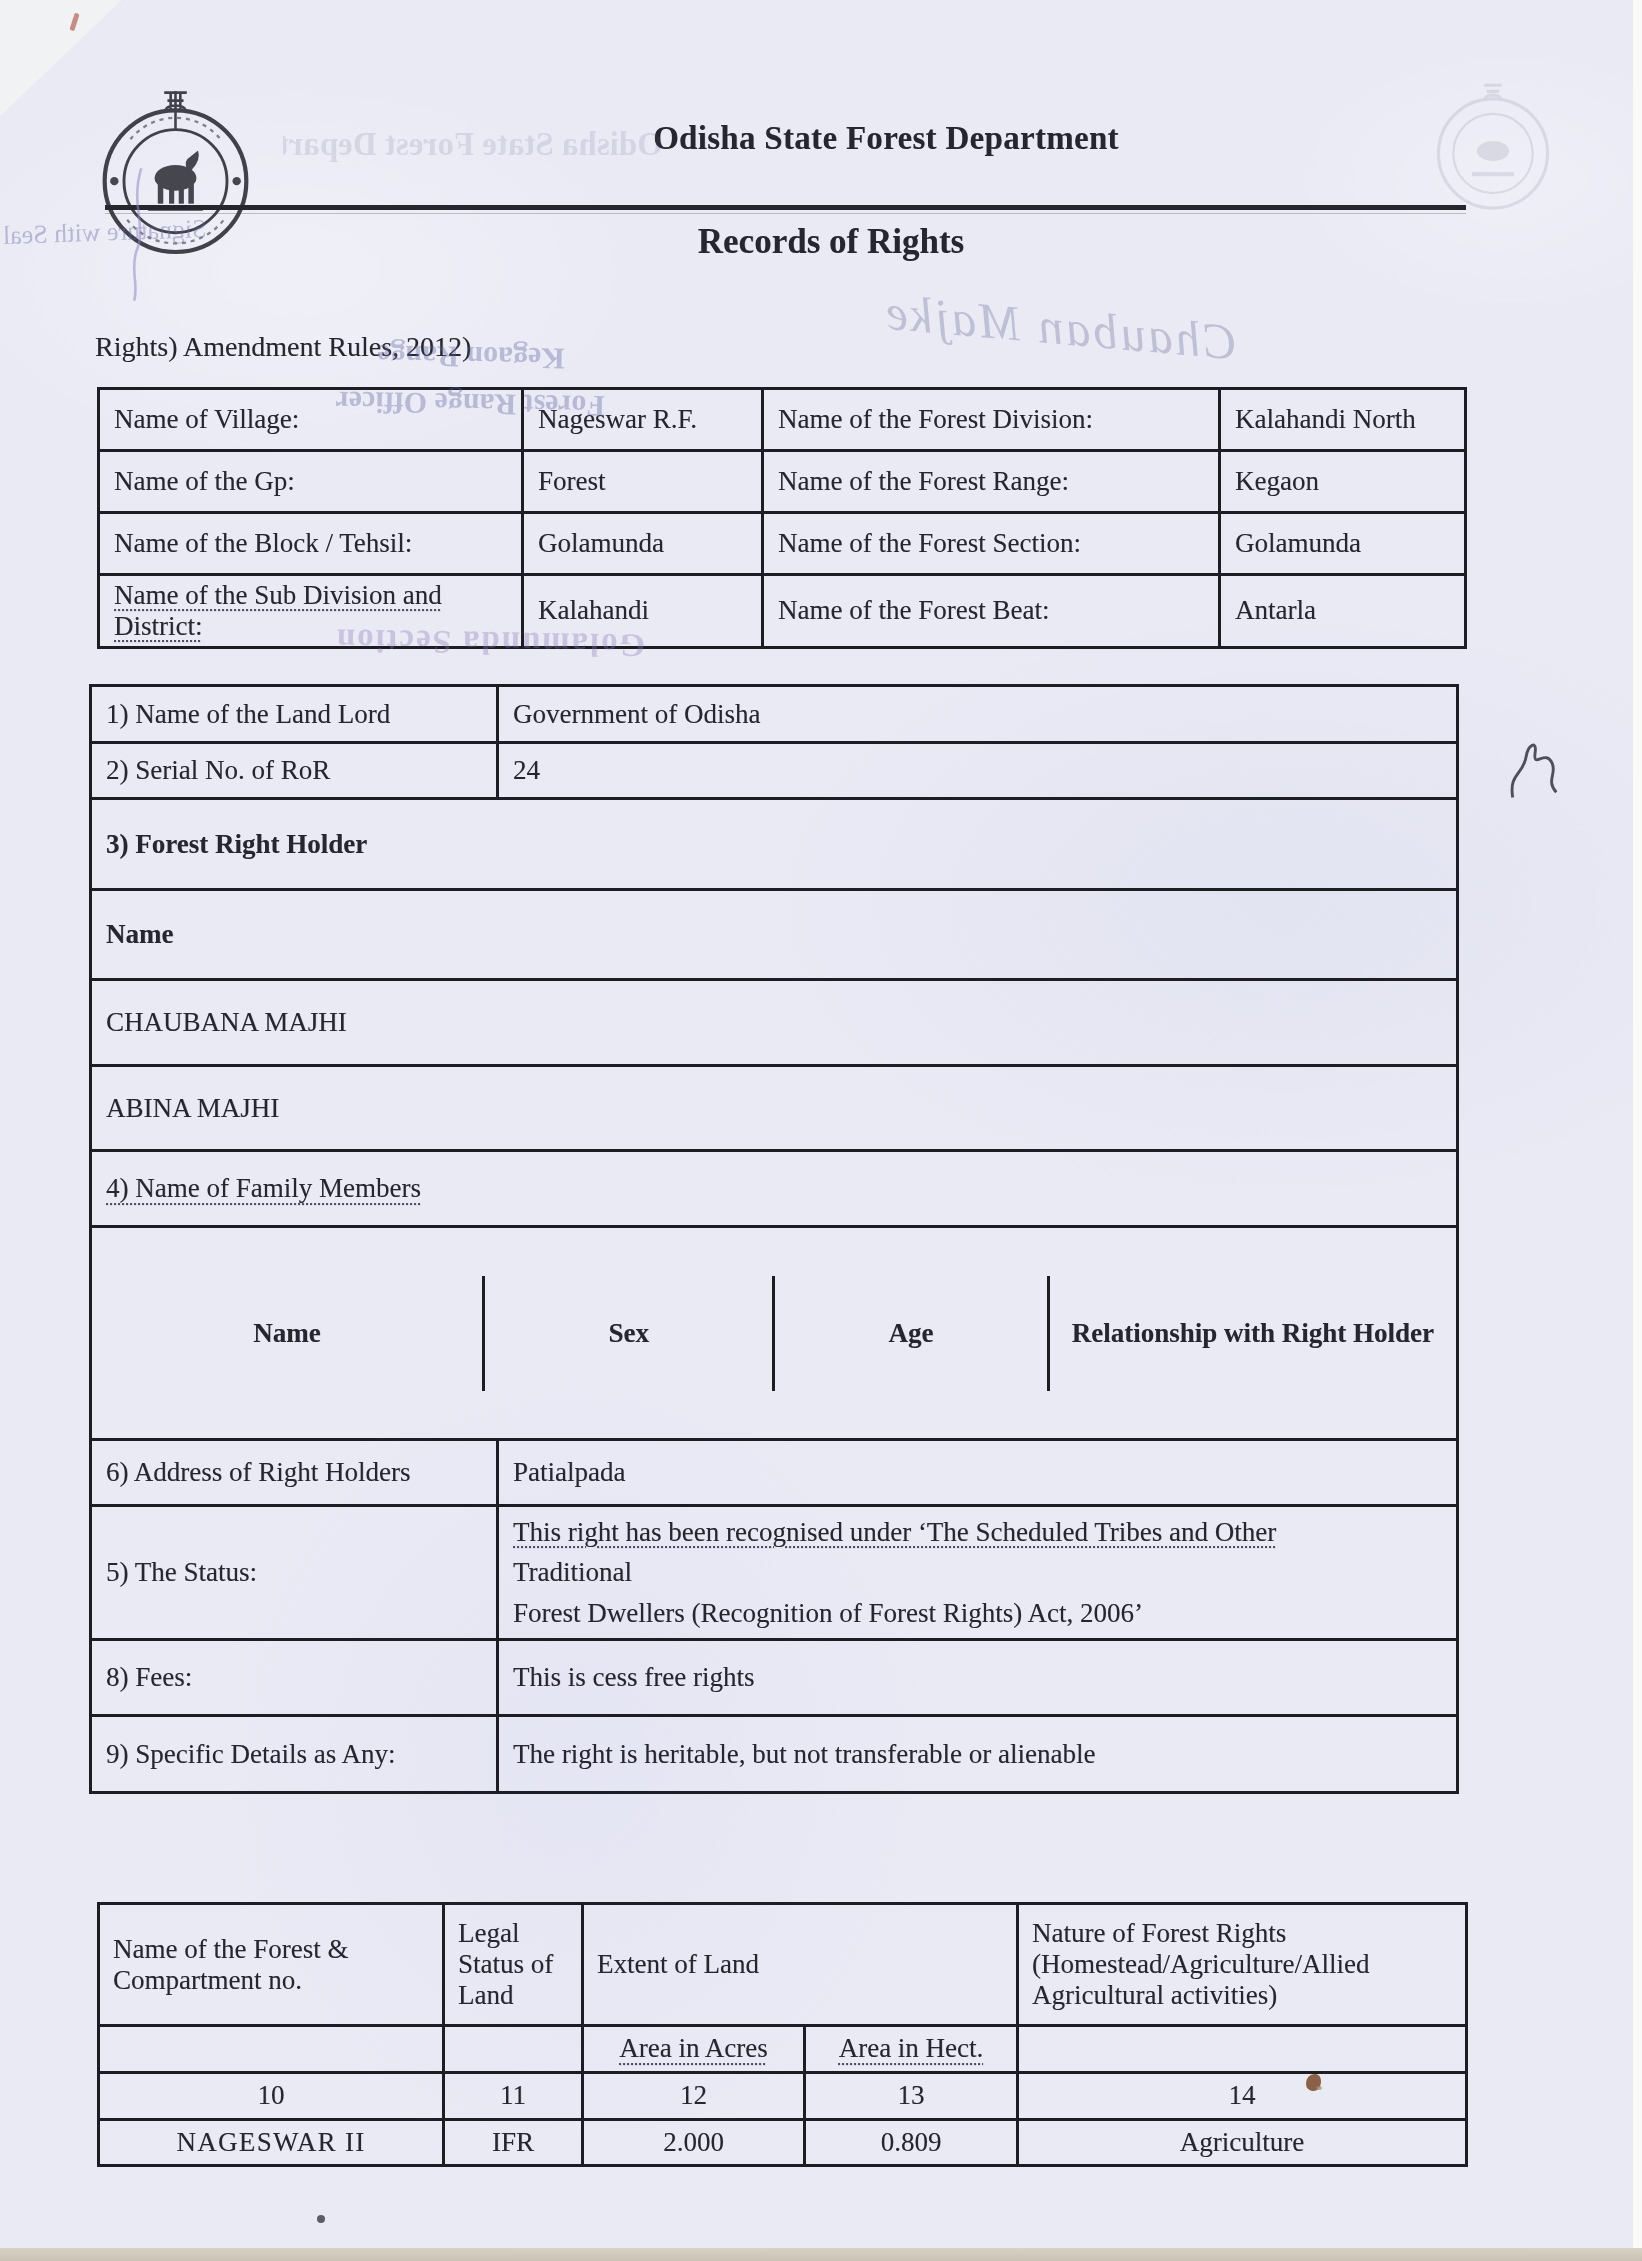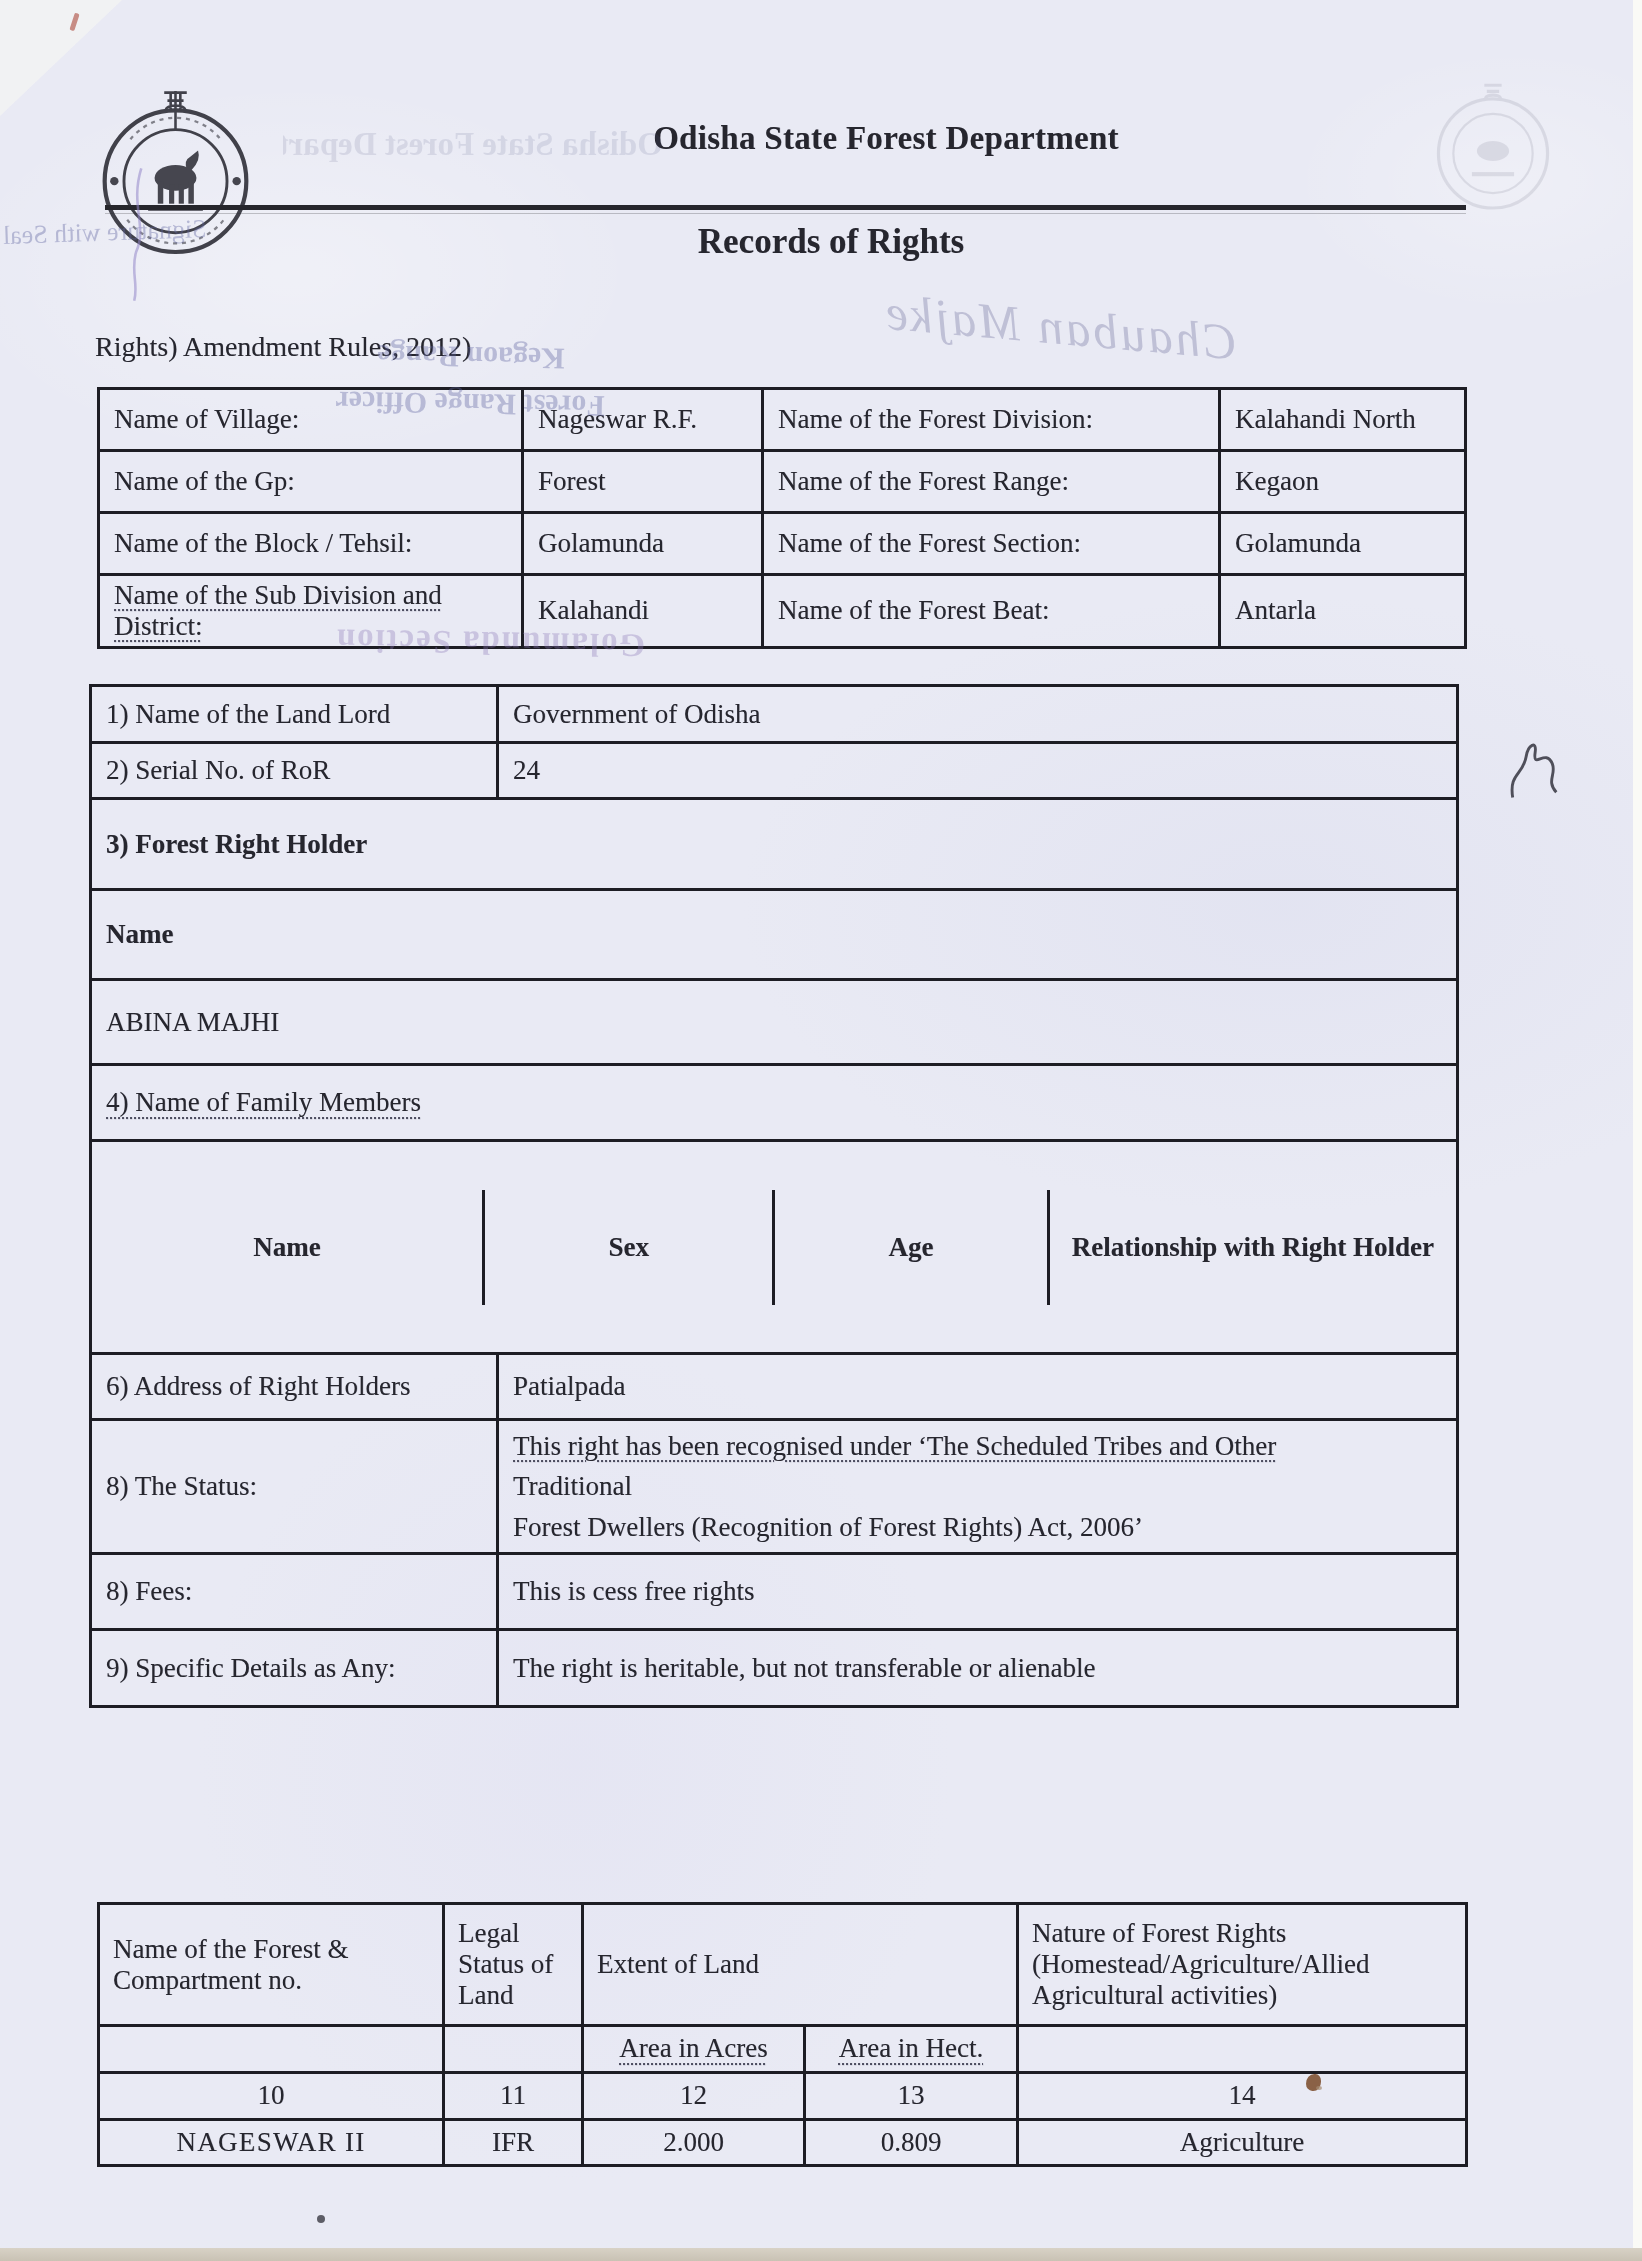--- a/index.html
+++ b/index.html
@@ -185,20 +185,23 @@
     </tr>
     <tr style="height:56px">
       <td>2) Serial No. of RoR</td>
       <td>24</td>
     </tr>
     <tr style="height:91px">
           <td colspan="2" class="b">3) Forest Right Holder</td>
         </tr>
     <tr style="height:90px">
           <td colspan="2" class="b">Name</td>
+        </tr>
+    <tr style="height:86px">
+          <td colspan="2">CHAUBANA MAJHI</td>
         </tr>
     <tr style="height:85px">
           <td colspan="2">ABINA MAJHI</td>
         </tr>
     <tr style="height:76px">
           <td colspan="2"><span class="b smear">4) Name of Family Members</span></td>
         </tr>
     <tr style="height:213px">
       <td colspan="2" class="nest">
         <table class="fam">
@@ -217,21 +220,21 @@
           </tr>
         </tbody>
             </table>
       </td>
     </tr>
     <tr style="height:66px">
       <td>6) Address of Right Holders</td>
       <td>Patialpada</td>
     </tr>
     <tr style="height:134px">
-      <td>8) The Status:</td>
+      <td>5) The Status:</td>
       <td class="val-lines">
         <div class="smear">This right has been recognised under ‘The Scheduled Tribes and Other</div>
         <div>Traditional</div>
         <div>Forest Dwellers (Recognition of Forest Rights) Act, 2006’</div>
       </td>
     </tr>
     <tr style="height:76px">
       <td>8) Fees:</td>
       <td>This is cess free rights</td>
     </tr>

